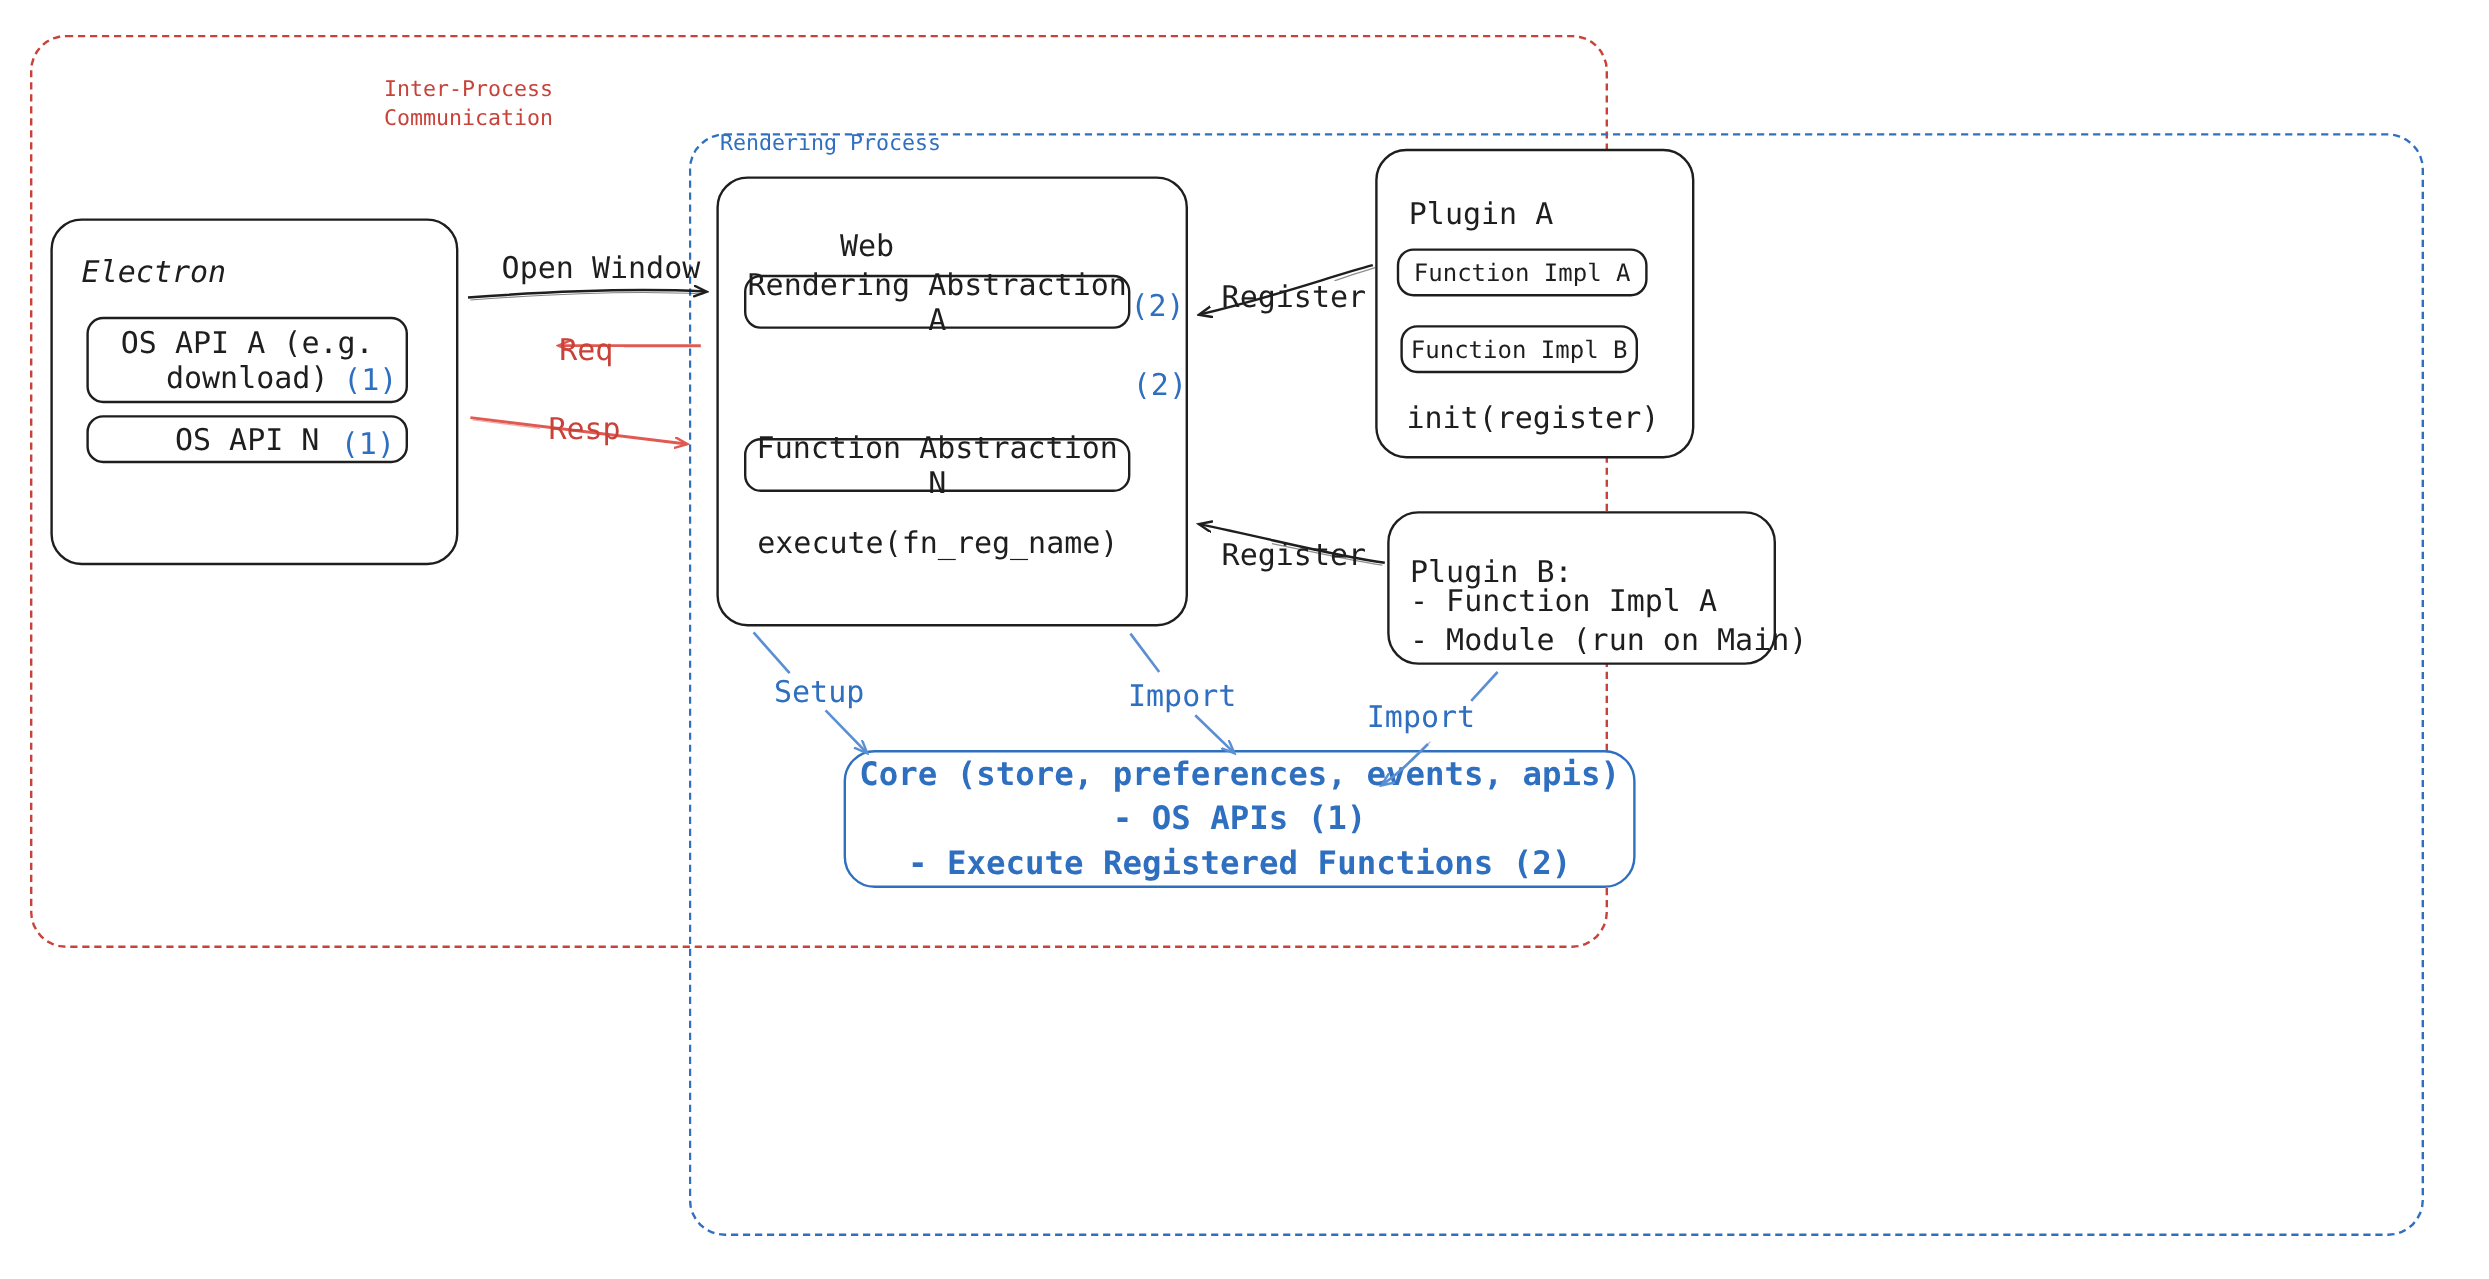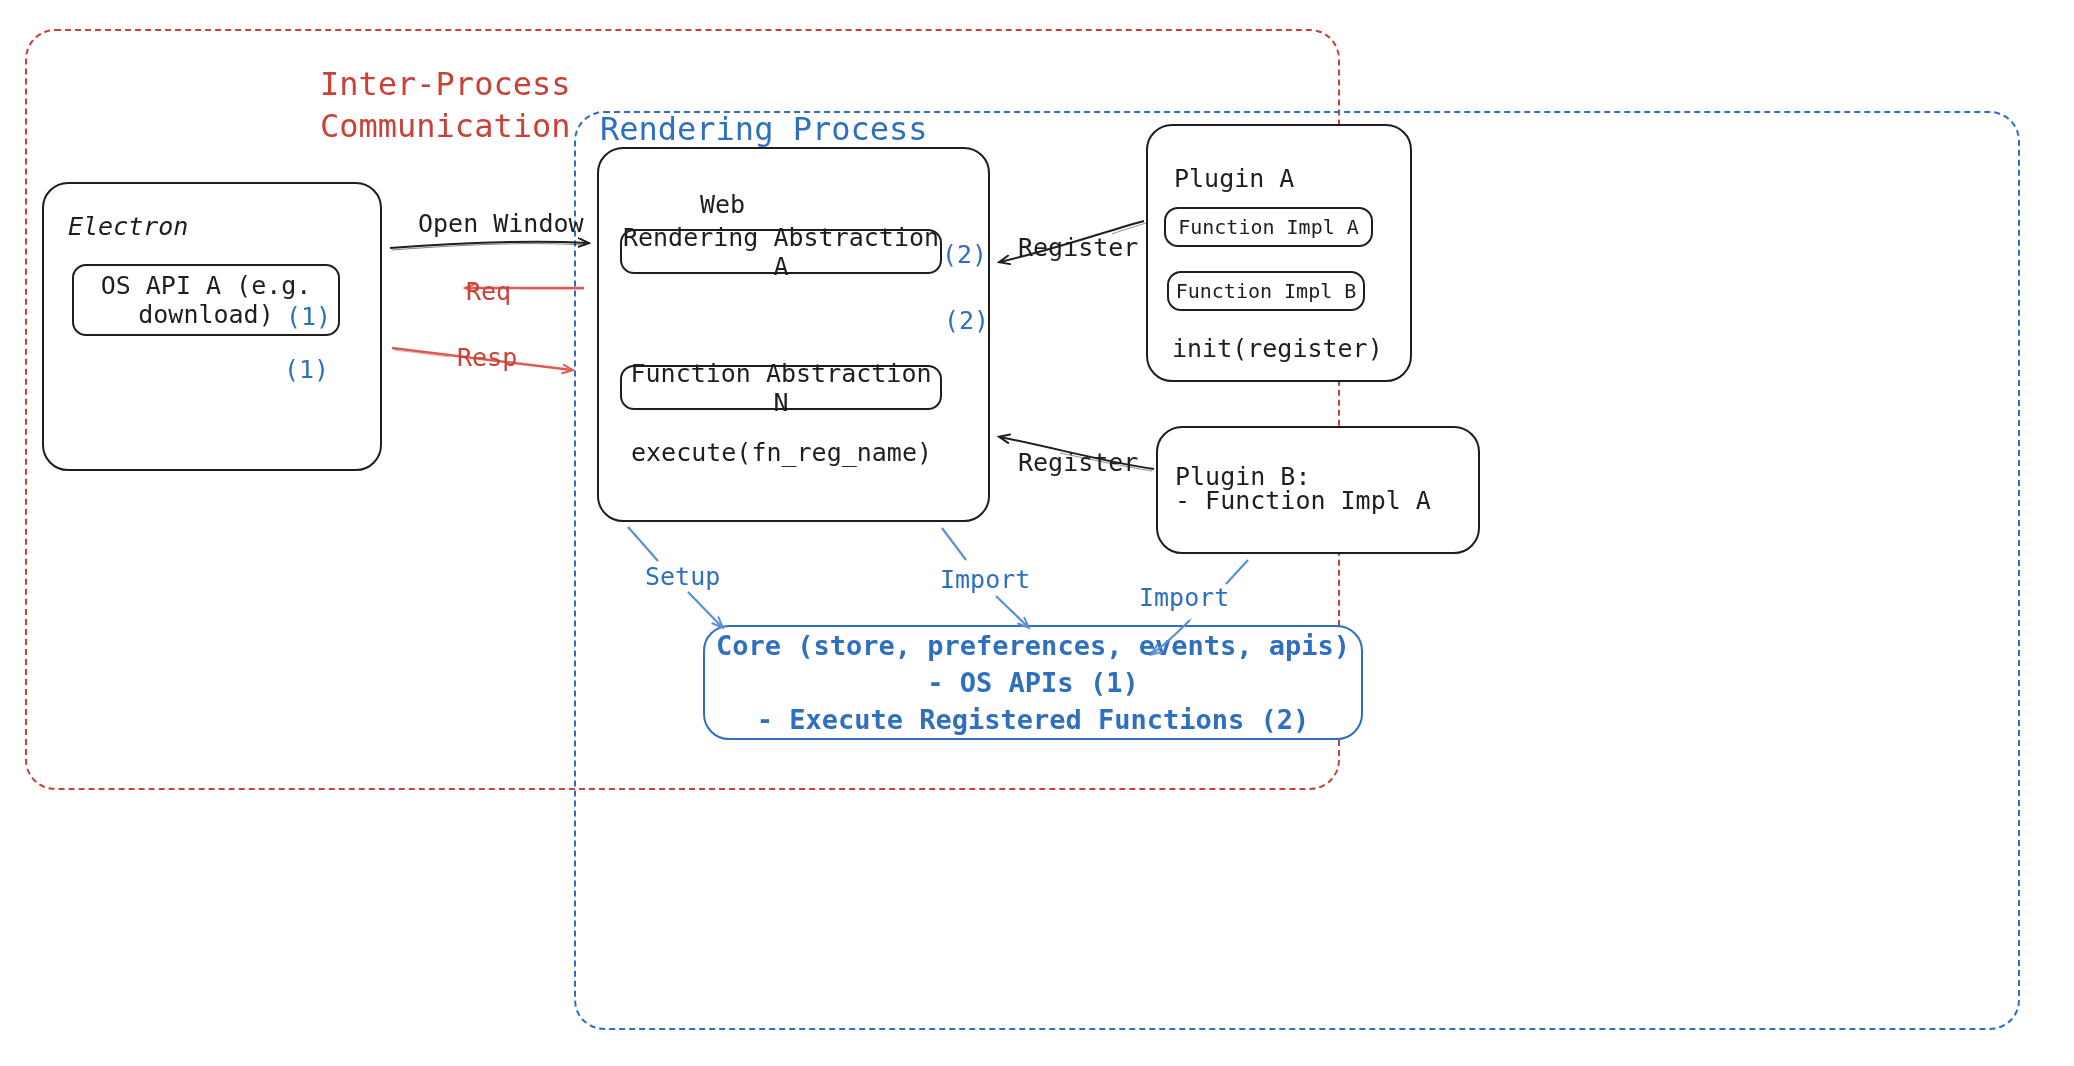--- a/index.html
+++ b/index.html
@@ -29,21 +29,21 @@
 
   .dashbox{background:transparent;border-radius:30px;}
   .dash-red{border:2.6px dashed #c9423a;}
   .dash-blue{border:2.6px dashed #2f6fc0;}
 
   .lbl{position:absolute;white-space:pre;line-height:1.32;}
   .red{color:#c9423a;}
   .blue{color:#2f6fc0;}
   .blk{color:#1e1e1e;}
 
-  .t-title{font-size:32px;}
+  .t-title{font-size:18px;}
   .t-box{font-size:25px;}
   .t-small{font-size:20px;}
   .t-core{font-size:27px;font-weight:700;}
   .t-edge{font-size:25px;}
   .t-num{font-size:25px;font-weight:400;}
   .corebox{
     border:2.4px solid #2f6fc0;border-radius:26px;background:#ffffff;
     display:flex;flex-direction:column;align-items:center;justify-content:center;
     color:#2f6fc0;
   }
@@ -65,20 +65,23 @@
 
   <div class="node solidbox" style="left:42px;top:182px;width:340px;height:289px;"></div>
   <div class="lbl t-box blk" style="left:68px;top:210px;font-style:italic;">Electron</div>
 
   <div class="node innerbox" style="left:72px;top:264px;width:268px;height:72px;">
     <span class="t-box">OS API A (e.g.
 download)</span>
   </div>
   <div class="lbl t-num blue" style="left:286px;top:300px;">(1)</div>
 
+  <div class="node innerbox" style="left:72px;top:346px;width:268px;height:40px;">
+    <span class="t-box">OS API N</span>
+  </div>
   <div class="lbl t-num blue" style="left:284px;top:353px;">(1)</div>
 
   <div class="node solidbox" style="left:597px;top:147px;width:393px;height:375px;"></div>
   <div class="lbl t-box blk" style="left:700px;top:188px;">Web</div>
 
   <div class="node innerbox" style="left:620px;top:229px;width:322px;height:45px;">
     <span class="t-box">Rendering Abstraction A</span>
   </div>
   <div class="lbl t-num blue" style="left:942px;top:238px;">(2)</div>
 
@@ -97,20 +100,21 @@
     <span class="t-small">Function Impl A</span>
   </div>
   <div class="node innerbox" style="left:1167px;top:271px;width:198px;height:40px;">
     <span class="t-small">Function Impl B</span>
   </div>
   <div class="lbl t-box blk" style="left:1172px;top:332px;">init(register)</div>
 
   <div class="node solidbox" style="left:1156px;top:426px;width:324px;height:128px;"></div>
   <div class="lbl t-box blk" style="left:1175px;top:460px;">Plugin B:</div>
   <div class="lbl t-box blk" style="left:1175px;top:484px;">- Function Impl A</div>
+  <div class="lbl t-box blk" style="left:1175px;top:517px;">- Module (run on Main)</div>
 
   <div class="node corebox" style="left:703px;top:625px;width:660px;height:115px;">
     <div class="t-core">Core (store, preferences, events, apis)</div>
     <div class="t-core">- OS APIs (1)</div>
     <div class="t-core">- Execute Registered Functions (2)</div>
   </div>
 
   <svg class="layer" viewBox="0 0 2074 1066">
     <defs>
       <marker id="ah-blk" markerWidth="13" markerHeight="13" refX="10" refY="5" orient="auto" markerUnits="userSpaceOnUse">

